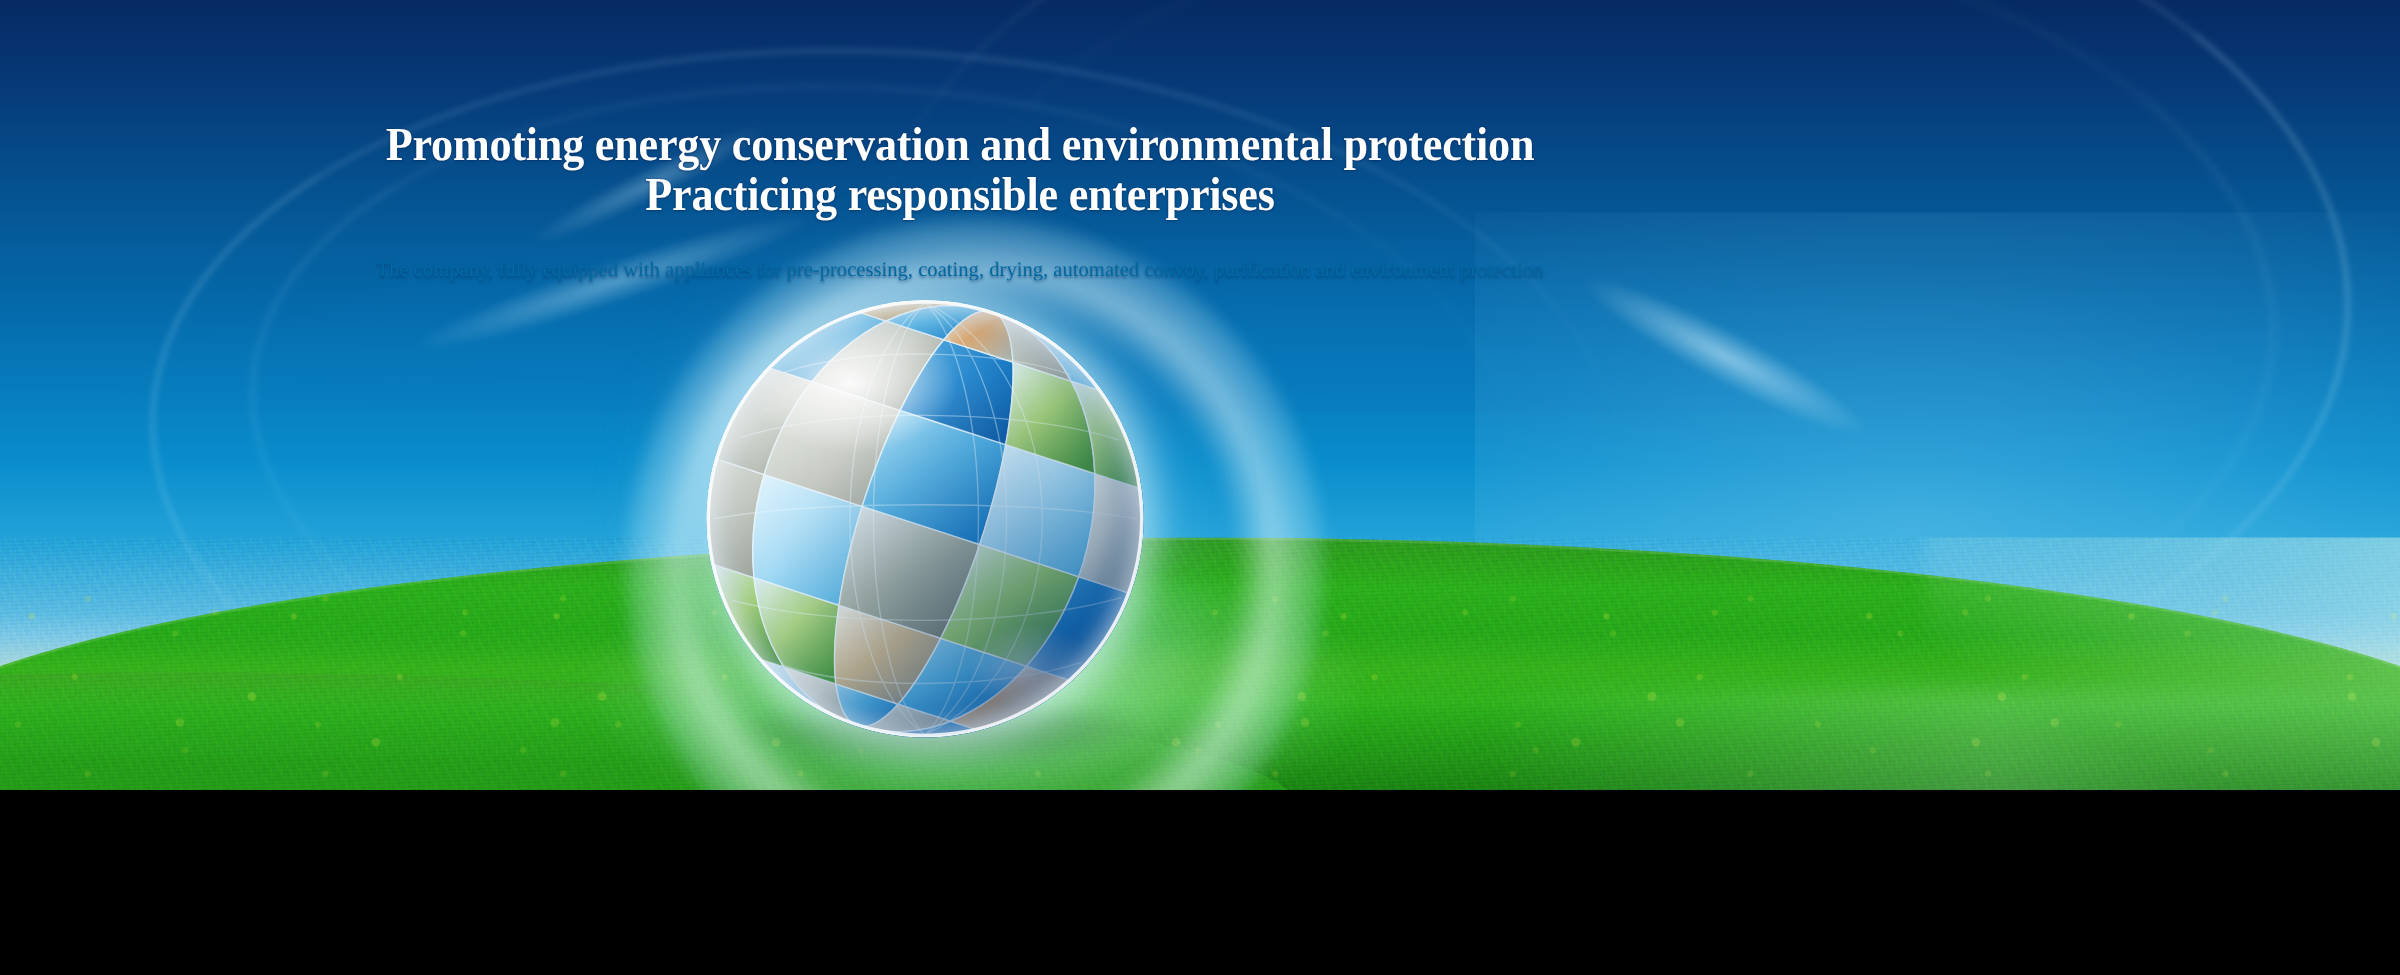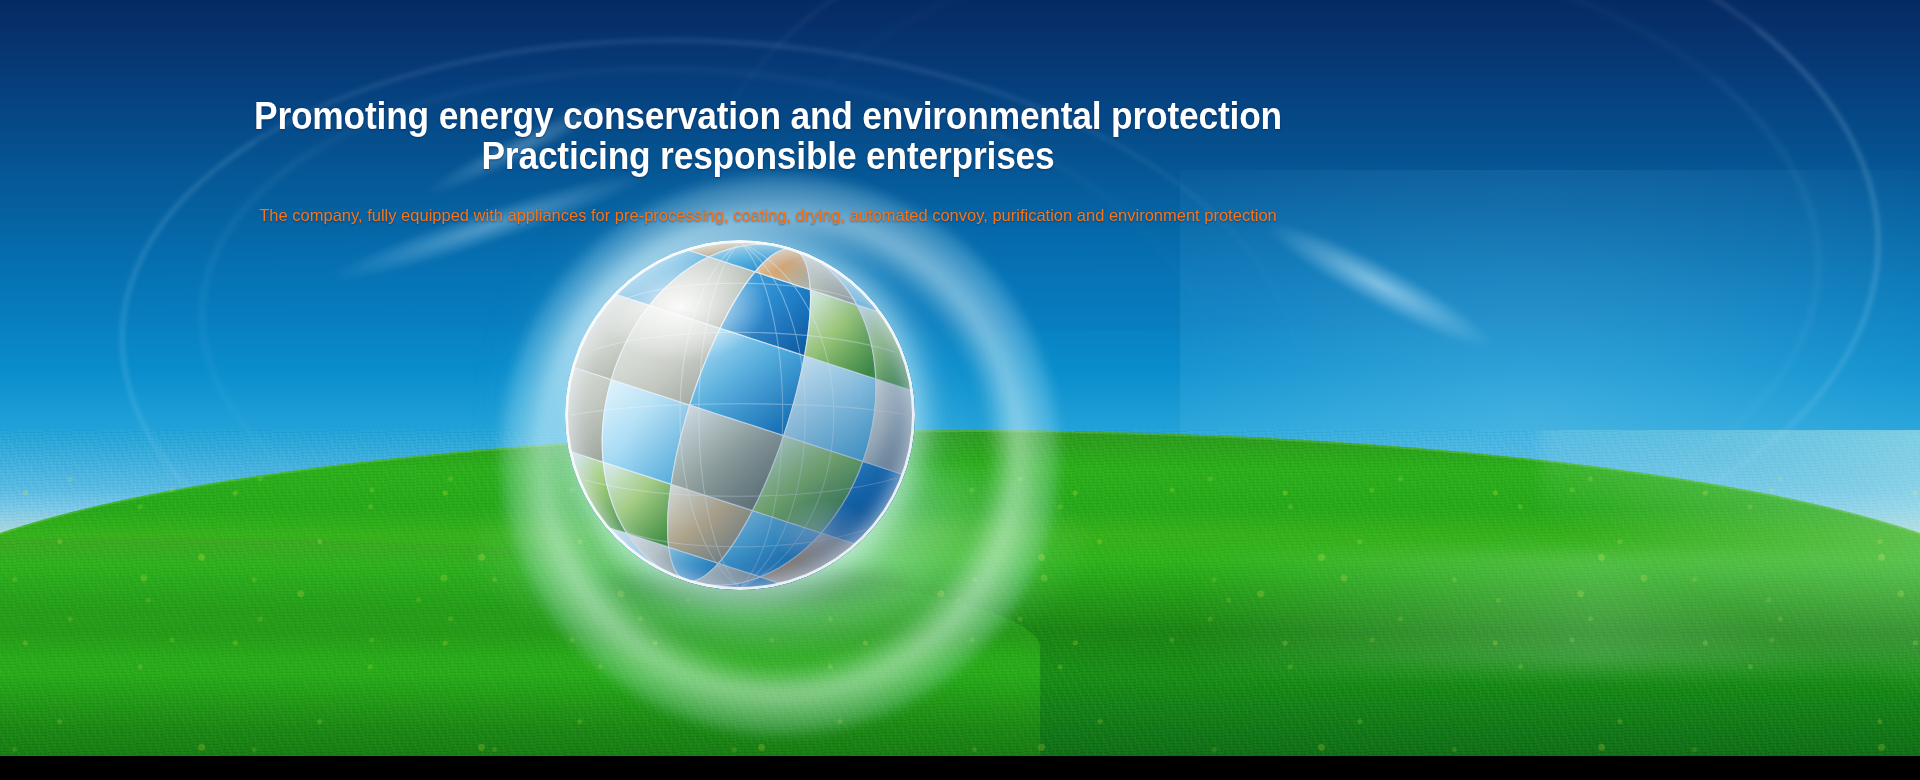--- a/index.html
+++ b/index.html
@@ -1,22 +1,22 @@
 <!DOCTYPE html>
 <html><head>
 <meta charset="utf-8">
 <style>
   html,body{margin:0;padding:0;background:#000;}
   *{box-sizing:border-box;}
 
   #stage{
     position:relative;
-    width:1920px;height:756px;
+    width:1920px;height:632px;
     overflow:hidden;
-    font-family:Liberation Sans, sans-serif;
+    font-family:Liberation Serif, serif;
   }
 
   
   .sky{
     position:absolute;left:0;top:0;width:1920px;height:552px;
     background:
       linear-gradient(to bottom,
         #062a63 0px,
         #063a78 70px,
         #05518f 150px,
@@ -257,21 +257,21 @@
     line-height:1.06;
     letter-spacing:-.2px;
     transform:scaleX(.93);
     transform-origin:center top;
     text-shadow:0 1px 2px rgba(4,40,90,.55), 0 0 1px rgba(4,40,90,.7);
     font-stretch:condensed;
   }
   .headline .l2{display:block;}
   .subline{
     margin:28px 0 0 0;
-    color:#f97316;
+    color:#0369a1;
     font-size:16.5px;
     font-weight:normal;
     line-height:1.3;
     text-shadow:0 1px 2px rgba(4,40,90,.5);
   }
 </style>
 </head>
 <body>
 
 <div id="stage">

